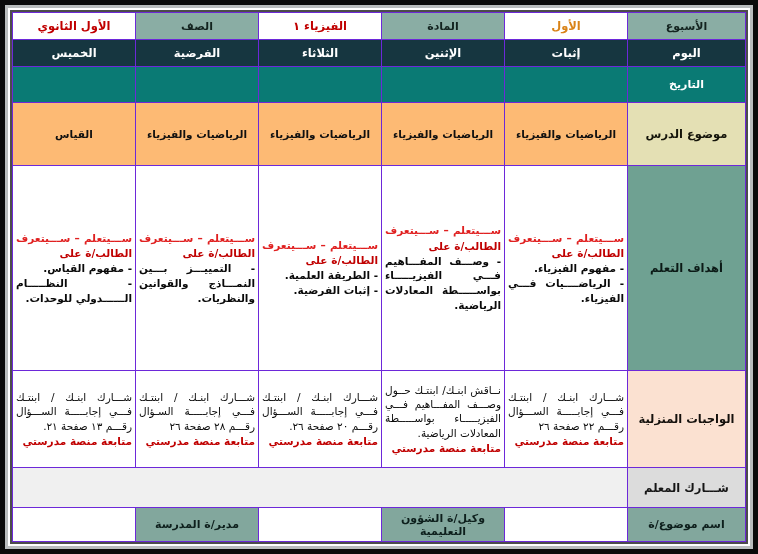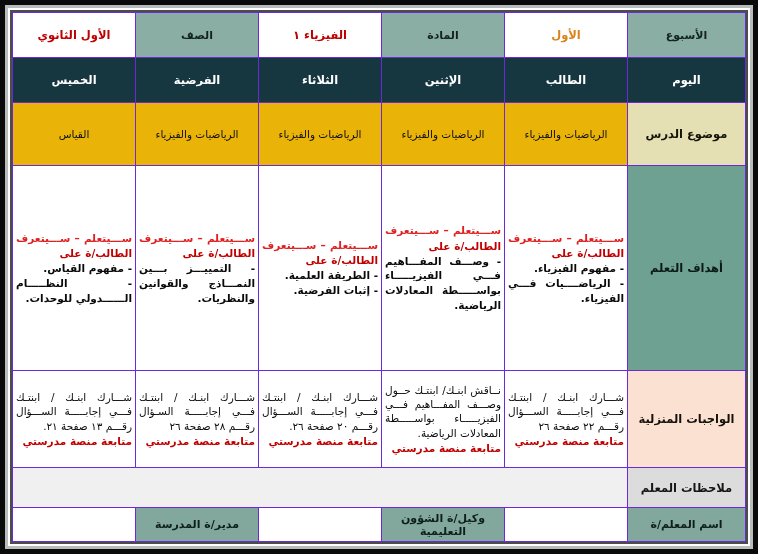--- a/index.html
+++ b/index.html
@@ -125,23 +125,23 @@
   .day-cell {
     background: #163640;
     color: #ffffff;
     font-weight: bold;
     font-size: 11.5px;
   }
   .date-cell {
     background: #0a7a74;
   }
   .topic-cell {
-    background: #eab308;
+    background: #fdba74;
     color: #101010;
-    font-weight: normal;
+    font-weight: bold;
     font-size: 10.5px;
   }
   .obj-cell, .hw-cell {
     background: #ffffff;
     vertical-align: middle;
     text-align: justify;
     text-align-last: right;
     padding: 2px 5px;
   }
   .notes-cell { background: #f0f0f0; }
@@ -222,27 +222,35 @@
             <td class="hdr-sage">الأسبوع</td>
             <td class="hdr-white-orange">الأول</td>
             <td class="hdr-sage">المادة</td>
             <td class="hdr-white-red">الفيزياء ١</td>
             <td class="hdr-sage">الصف</td>
             <td class="hdr-white-red">الأول الثانوي</td>
           </tr>
 
           <tr>
             <td class="lbl-navy">اليوم</td>
-            <td class="day-cell">الطالب</td>
+            <td class="day-cell">إثبات</td>
             <td class="day-cell">الإثنين</td>
             <td class="day-cell">الثلاثاء</td>
             <td class="day-cell">الفرضية</td>
             <td class="day-cell">الخميس</td>
           </tr>
 
+          <tr style="height:36px">
+            <td class="lbl-teal">التاريخ</td>
+            <td class="date-cell"></td>
+            <td class="date-cell"></td>
+            <td class="date-cell"></td>
+            <td class="date-cell"></td>
+            <td class="date-cell"></td>
+          </tr>
 
           <tr style="height:63px">
             <td class="lbl-khaki">موضوع الدرس</td>
             <td class="topic-cell">الرياضيات والفيزياء</td>
             <td class="topic-cell">الرياضيات والفيزياء</td>
             <td class="topic-cell">الرياضيات والفيزياء</td>
             <td class="topic-cell">الرياضيات والفيزياء</td>
             <td class="topic-cell">القياس</td>
           </tr>
 
@@ -303,26 +311,26 @@
               <span class="hw-footer">متابعة منصة مدرستي</span>
             </td>
 
             <td class="hw-cell">
               <span class="hw-body">شـــارك ابنـك / ابنتـك فـــي إجابـــــة الســـؤال رقـــم ١٣ صفحة ٢١.</span>
               <span class="hw-footer">متابعة منصة مدرستي</span>
             </td>
           </tr>
 
           <tr style="height:40px">
-            <td class="lbl-gray">ملاحظات المعلم</td>
+            <td class="lbl-gray">شـــارك المعلم</td>
             <td class="notes-cell" colspan="5"></td>
           </tr>
 
           <tr style="height:34px">
-            <td class="lbl-sage">اسم المعلم/ة</td>
+            <td class="lbl-sage">اسم موضوع/ة</td>
             <td class="sign-name"></td>
             <td class="sign-role">وكيل/ة الشؤون التعليمية</td>
             <td class="sign-name"></td>
             <td class="sign-role">مدير/ة المدرسة</td>
             <td class="sign-name"></td>
           </tr>
 
         </tbody>
       </table>
 

